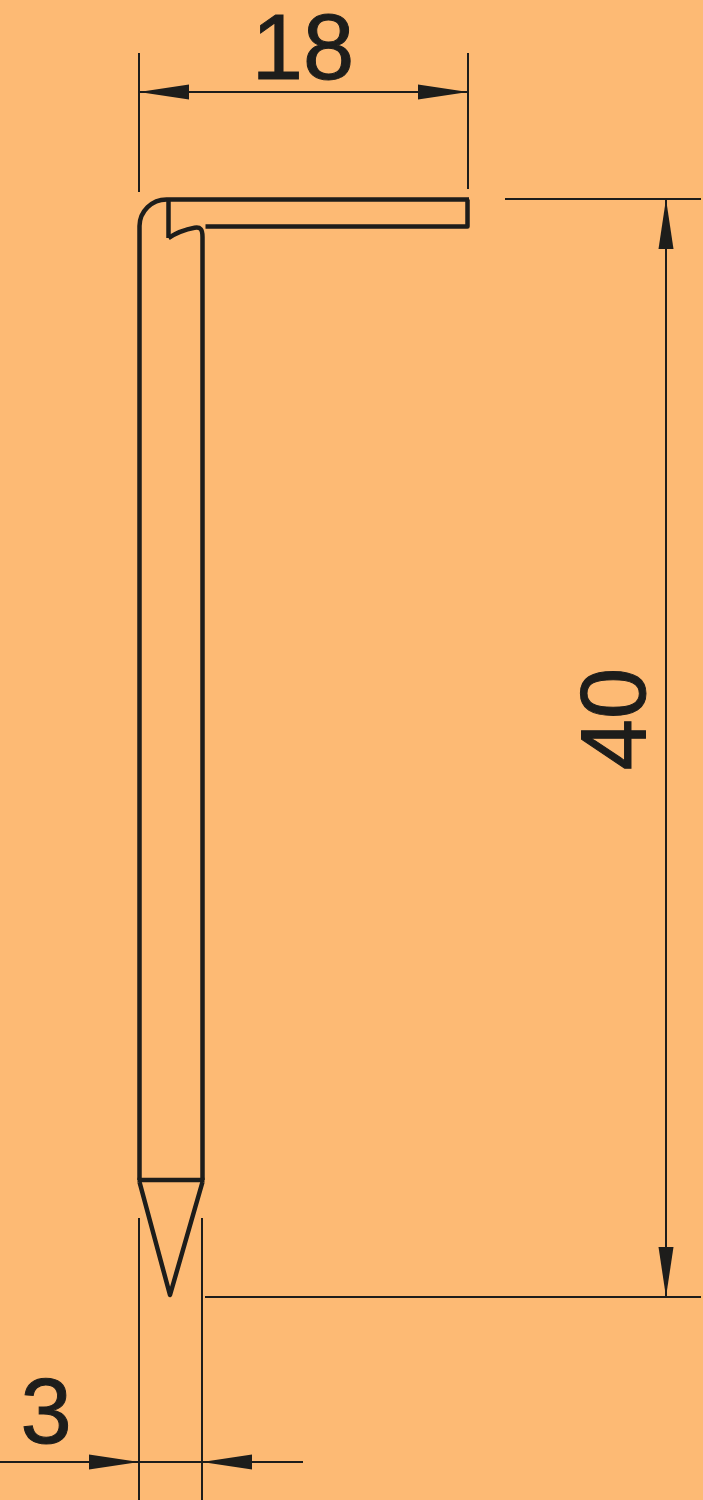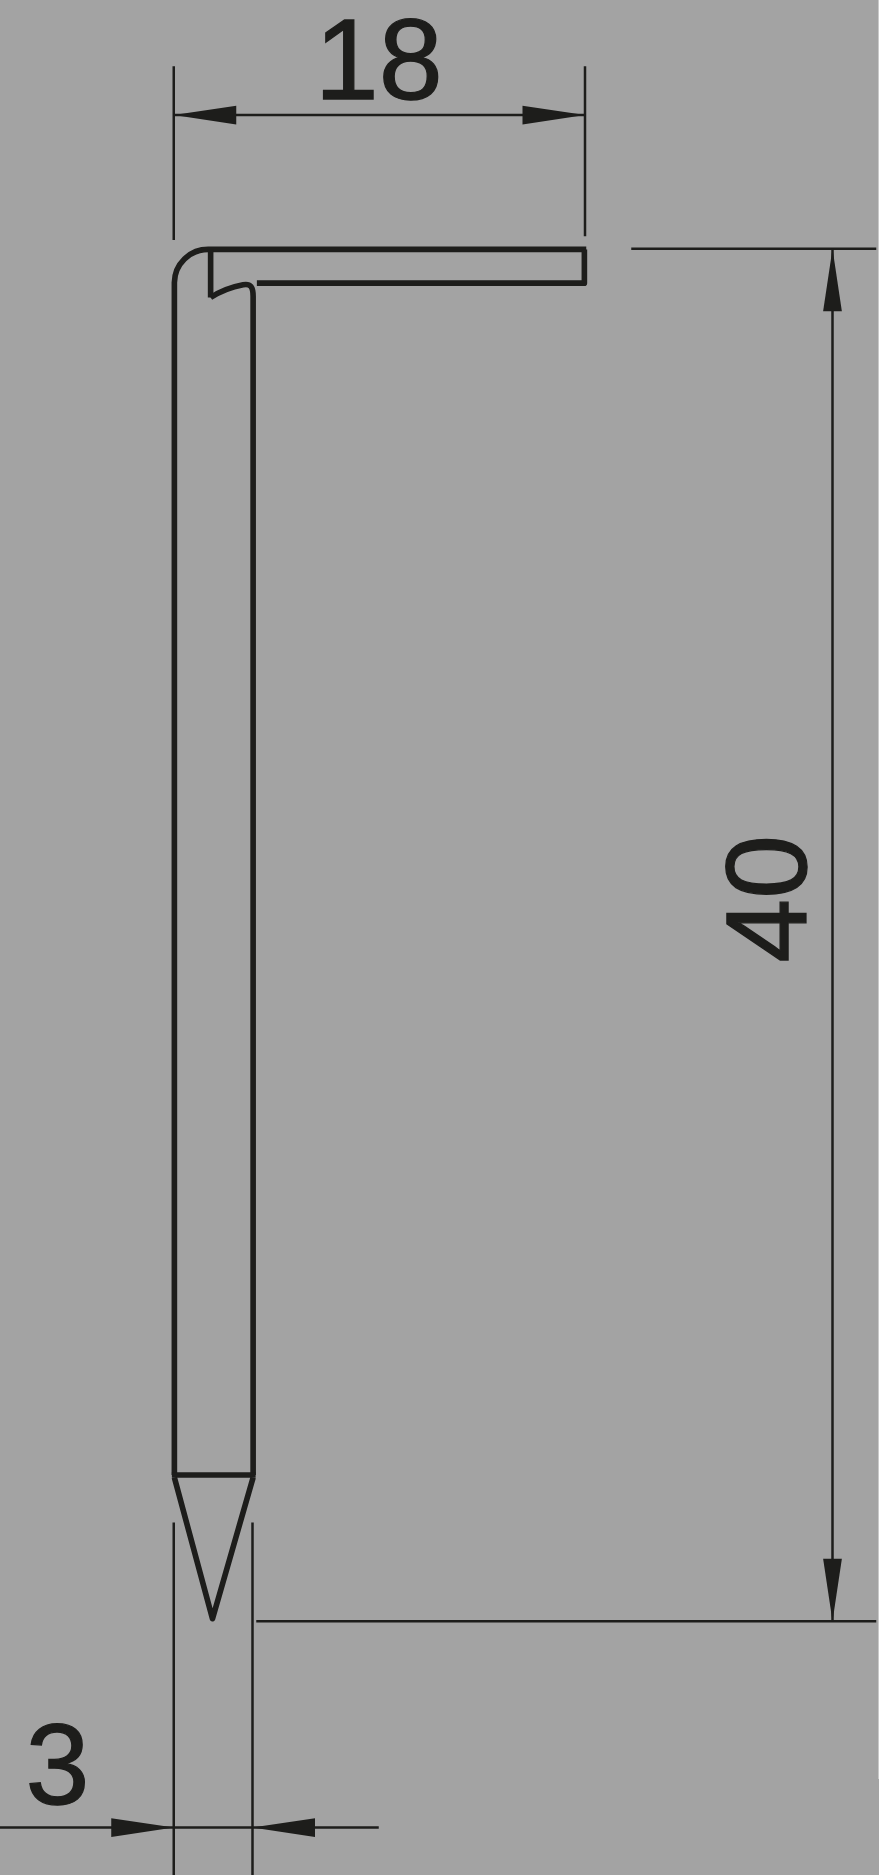--- a/index.html
+++ b/index.html
@@ -4,21 +4,21 @@
 <style>
   html, body {
     margin: 0;
     padding: 0;
     background: #ffffff;
   }
   .canvas-wrap {
     width: 703px;
     height: 1500px;
     position: relative;
-    background: #a3a3a3;
+    background: #fdba74;
     overflow: hidden;
   }
   svg { display: block; }
   .dim-label {
     font-family: "Liberation Sans", "DejaVu Sans", sans-serif;
     font-size: 92px;
     font-weight: 400;
   }
   .outline   { fill: none; stroke-width: 4.5; stroke-linecap: butt; stroke-linejoin: round; }
   .thin-line { fill: none; stroke-width: 2;   stroke-linecap: butt; }

